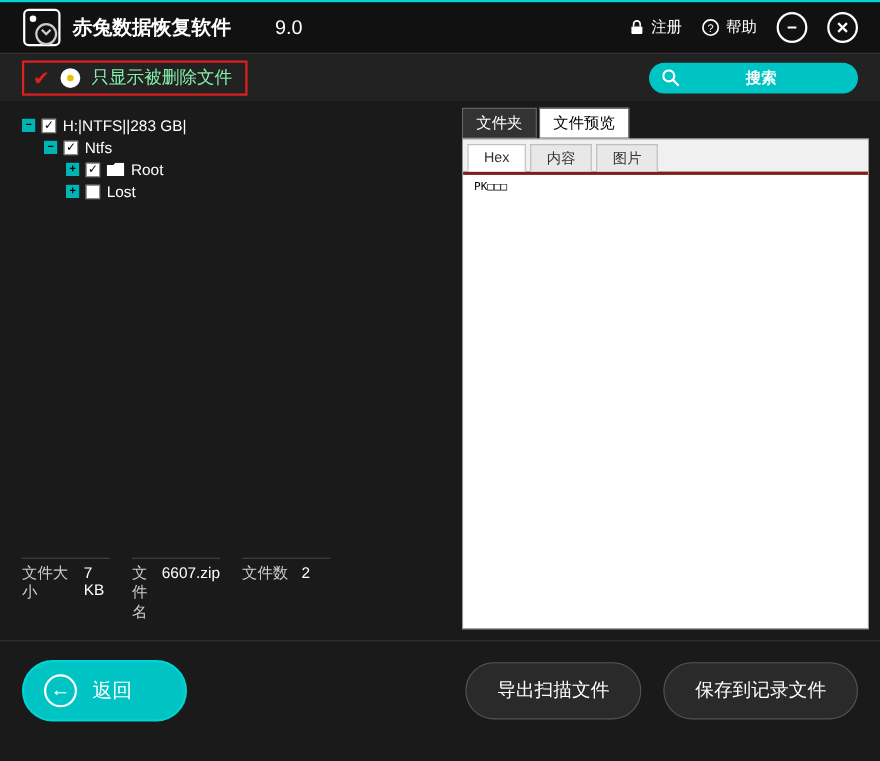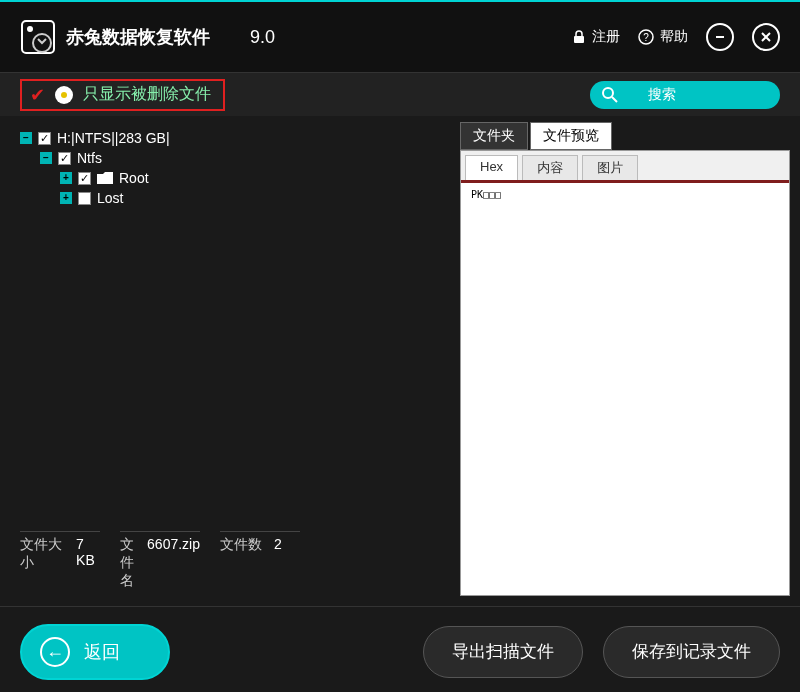--- a/index.html
+++ b/index.html
@@ -7,21 +7,21 @@
   width: 800px;
   height: 692px;
   background: #1a1a1a;
   font-family: "Microsoft YaHei", Arial, sans-serif;
   color: #fff;
   overflow: hidden;
 }
 
 
 .header {
-  height: 72px;
+  height: 48px;
   background: #111;
   display: flex;
   align-items: center;
   padding: 0 20px;
   border-top: 2px solid #00d4d4;
 }
 .app-icon {
   width: 36px;
   height: 36px;
   margin-right: 10px;
@@ -104,21 +104,23 @@
 }
 .search-box {
   margin-left: auto;
   background: #00c4c4;
   border-radius: 14px;
   height: 28px;
   width: 190px;
   display: flex;
   align-items: center;
   padding: 0 12px;
-  cursor: pointer;
+  gap: 30px;
+  cursor: pointer;
+  font-weight: bold;
 }
 .search-box span {
   color: #fff;
   font-size: 14px;
   margin-left: 30px;
 }
 
 
 .main {
   display: flex;
@@ -185,21 +187,20 @@
 .stat-row { display: flex; gap: 12px; border-top: 1px solid #444; padding:4px 0;}
 .stat-label { color: #ccc; }
 .stat-value { color: #fff; }
 
 
 .right-panel {
   flex: 1;
   padding: 6px 10px 10px 0;
   display: flex;
   flex-direction: column;
-  margin-left: 40px;
 }
 .outer-tabs {
   display: flex;
   gap: 2px;
 }
 .outer-tab {
   padding: 4px 12px;
   font-size: 14px;
   background: #333;
   color: #fff;

